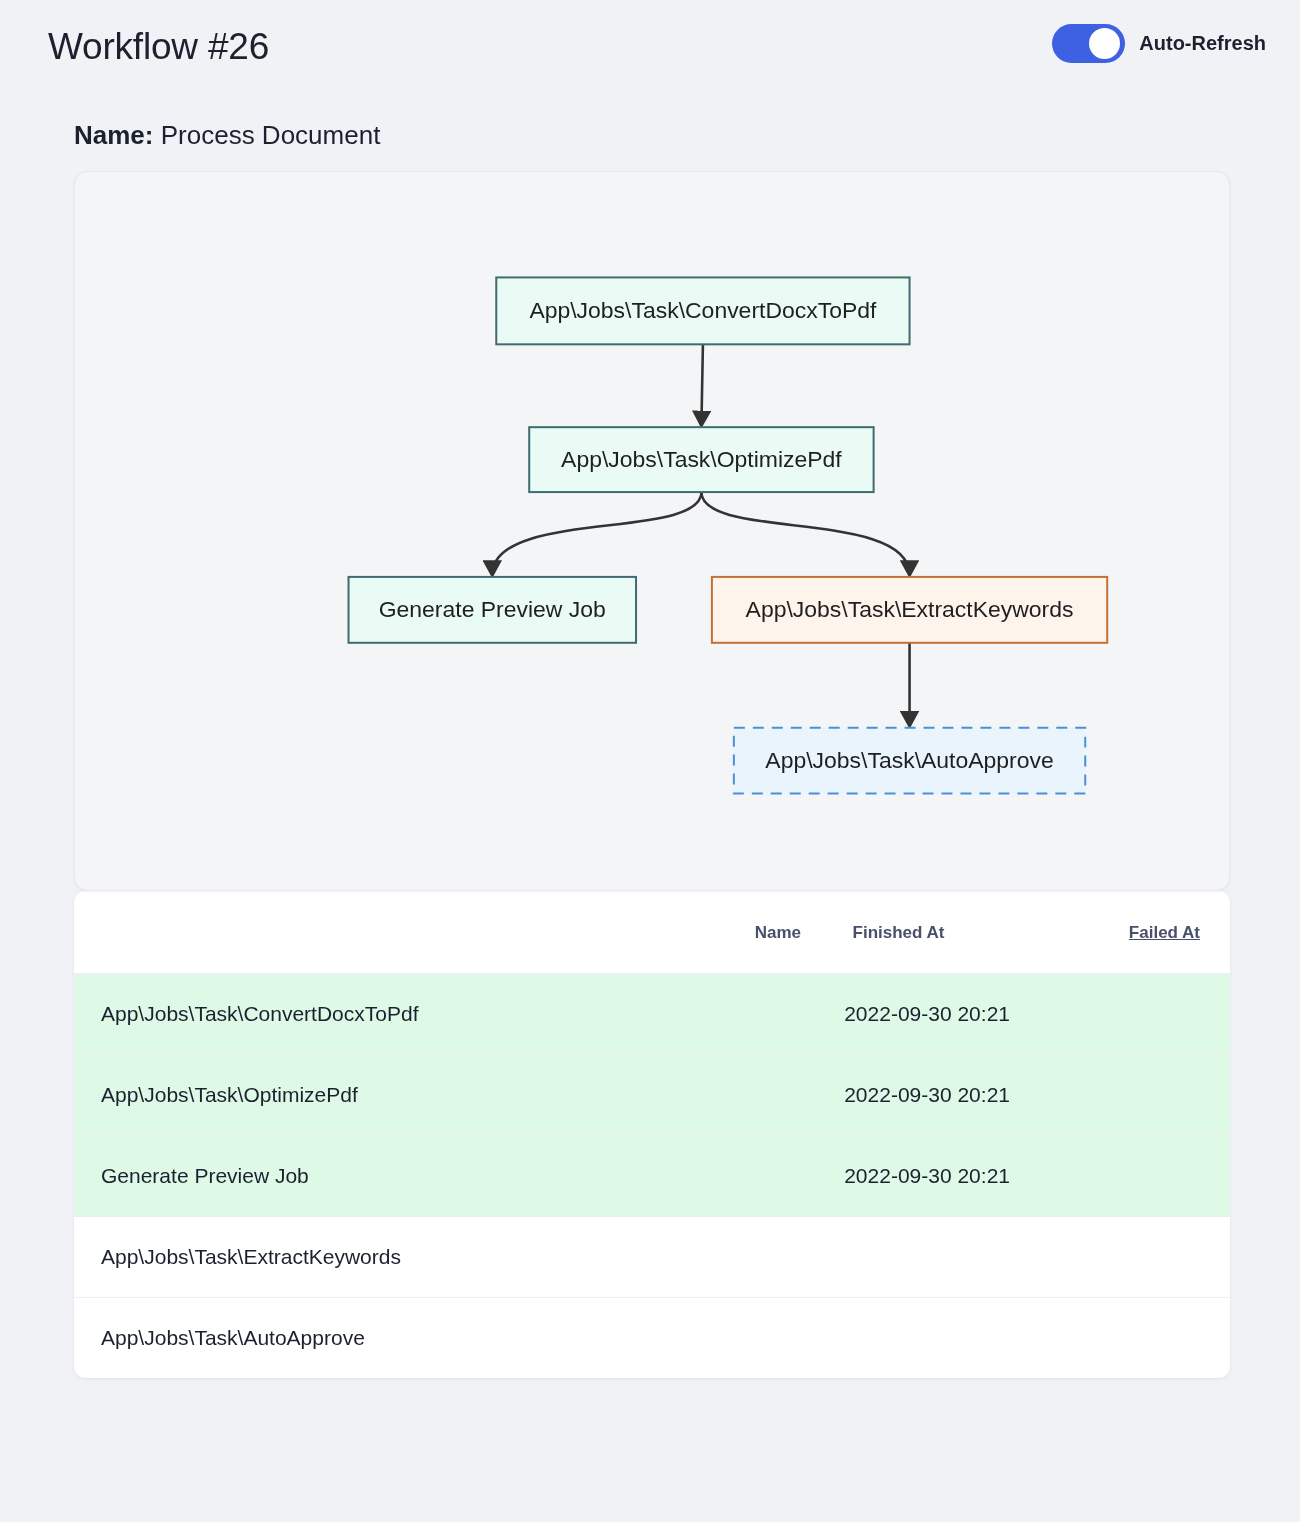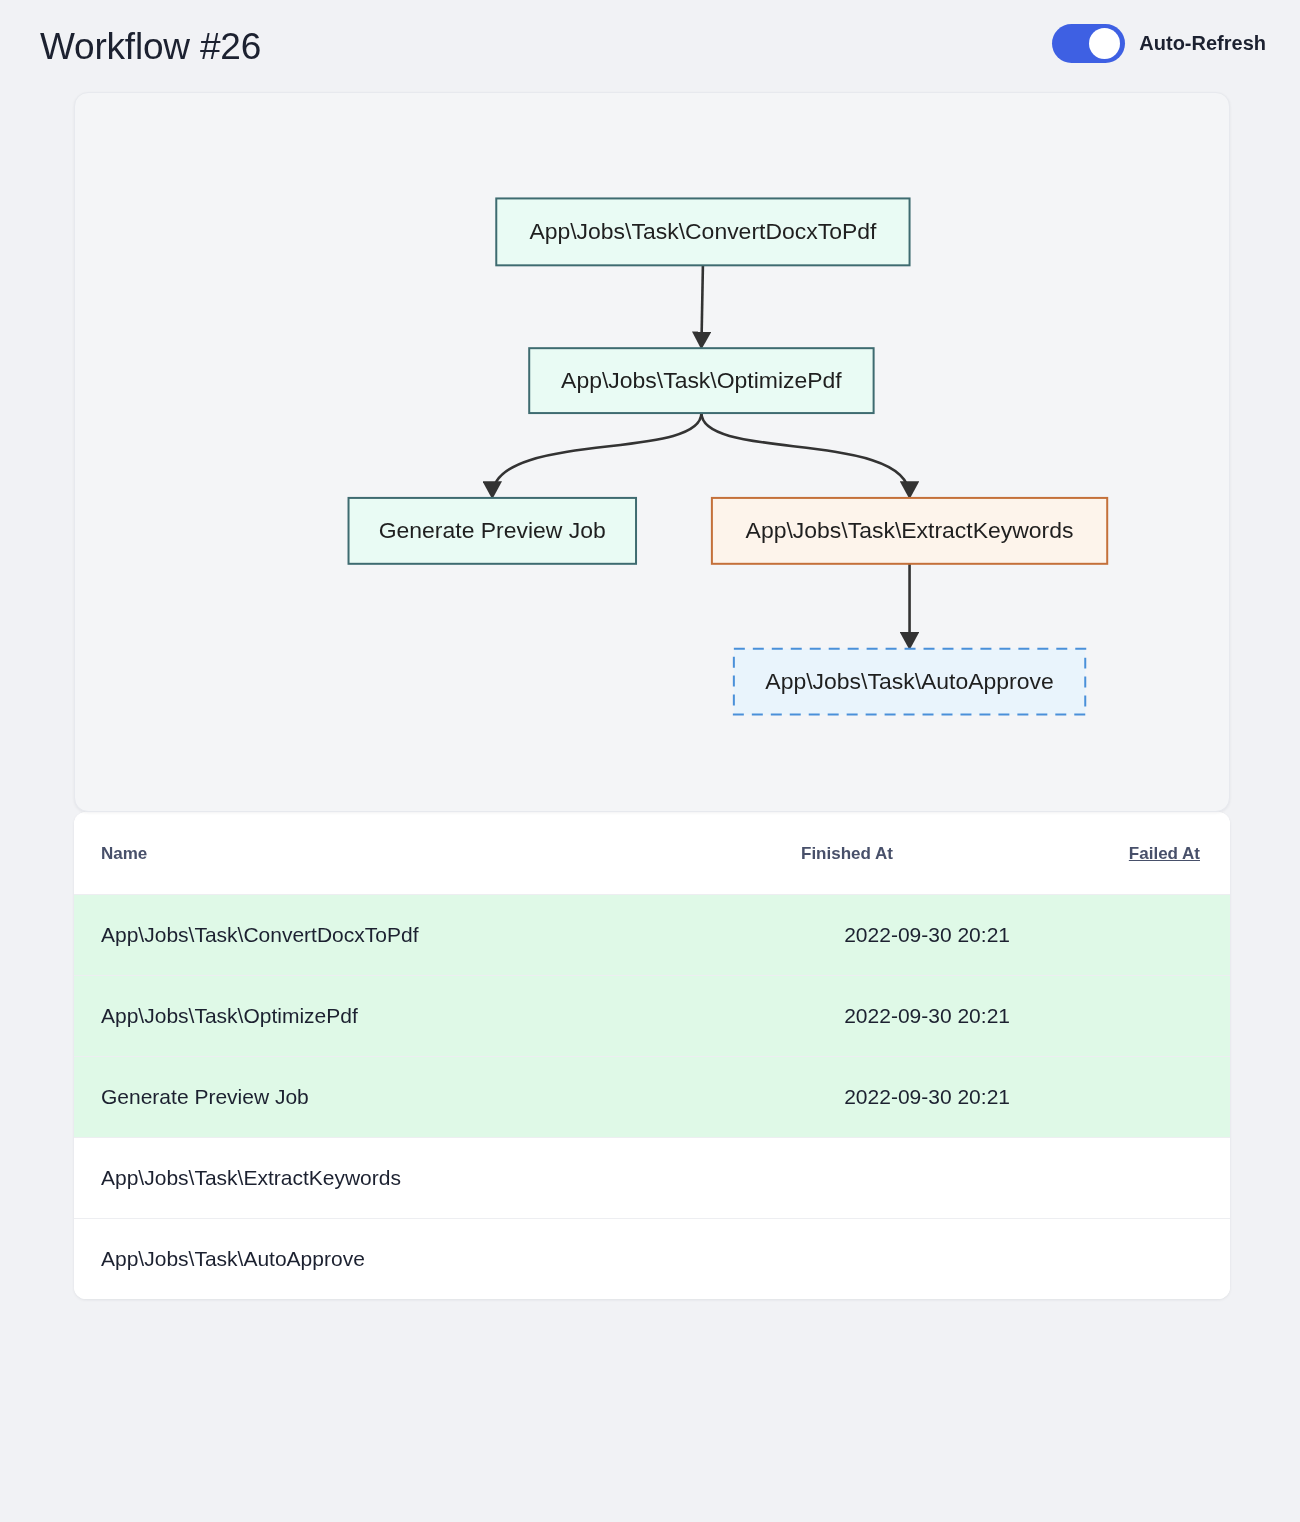--- a/index.html
+++ b/index.html
@@ -17,21 +17,21 @@
 
   
   .topbar {
     position: relative;
     height: 92px;
     padding: 0 36px;
     box-sizing: border-box;
   }
   .page-title {
     position: absolute;
-    left: 40px;
+    left: 48px;
     top: 26px;
     font-size: 37px;
     font-weight: 400;
     letter-spacing: -0.2px;
     color: #1c2130;
     white-space: nowrap;
   }
   .refresh-wrap {
     position: absolute;
     right: 34px;
@@ -118,26 +118,26 @@
   }
   table.jobs {
     width: 100%;
     border-collapse: collapse;
     table-layout: fixed;
   }
   table.jobs th {
     font-size: 17px;
     font-weight: 700;
     color: #48506a;
-    text-align: left;
+    text-align: right;
     padding: 32px 0 30px 0;
     background: #ffffff;
   }
   table.jobs th.c-name { padding-left: 27px; width: 700px; }
-  table.jobs th.c-fin  { text-align: left; padding-right: 14px; }
+  table.jobs th.c-fin  { text-align: center; padding-right: 14px; }
   table.jobs th.c-fail { text-align: right; padding-right: 30px; width: 190px; text-decoration: underline; }
 
   table.jobs td {
     font-size: 21px;
     color: #1c2130;
     padding: 28px 0;
     border-top: 1px solid #edeef1;
     vertical-align: middle;
     white-space: nowrap;
   }
@@ -155,20 +155,24 @@
   <div class="refresh-wrap">
     <div class="toggle">
       <div class="knob"></div>
     </div>
     <div class="refresh-label">Auto-Refresh</div>
   </div>
 </div>
 
 <div class="content">
 
+  <div class="name-line">
+    <span class="k">Name:</span>
+    <span class="v">Process Document</span>
+  </div>
 
   <div class="diagram-card">
     <svg class="diagram-svg" viewBox="0 0 1156 718" preserveAspectRatio="xMidYMid meet">
       <defs>
         <marker id="arrow" viewBox="0 0 12 12" refX="9" refY="6" markerWidth="7.5" markerHeight="7.5" orient="auto-start-reverse">
           <path d="M 0 0 L 11 6 L 0 12 z" fill="#333333"></path>
         </marker>
       </defs>
       <g id="edge-layer">
           <path d="M 629 172 L 627.5 253" fill="none" stroke="#333333" stroke-width="2.6" marker-end="url(#arrow)"></path>

